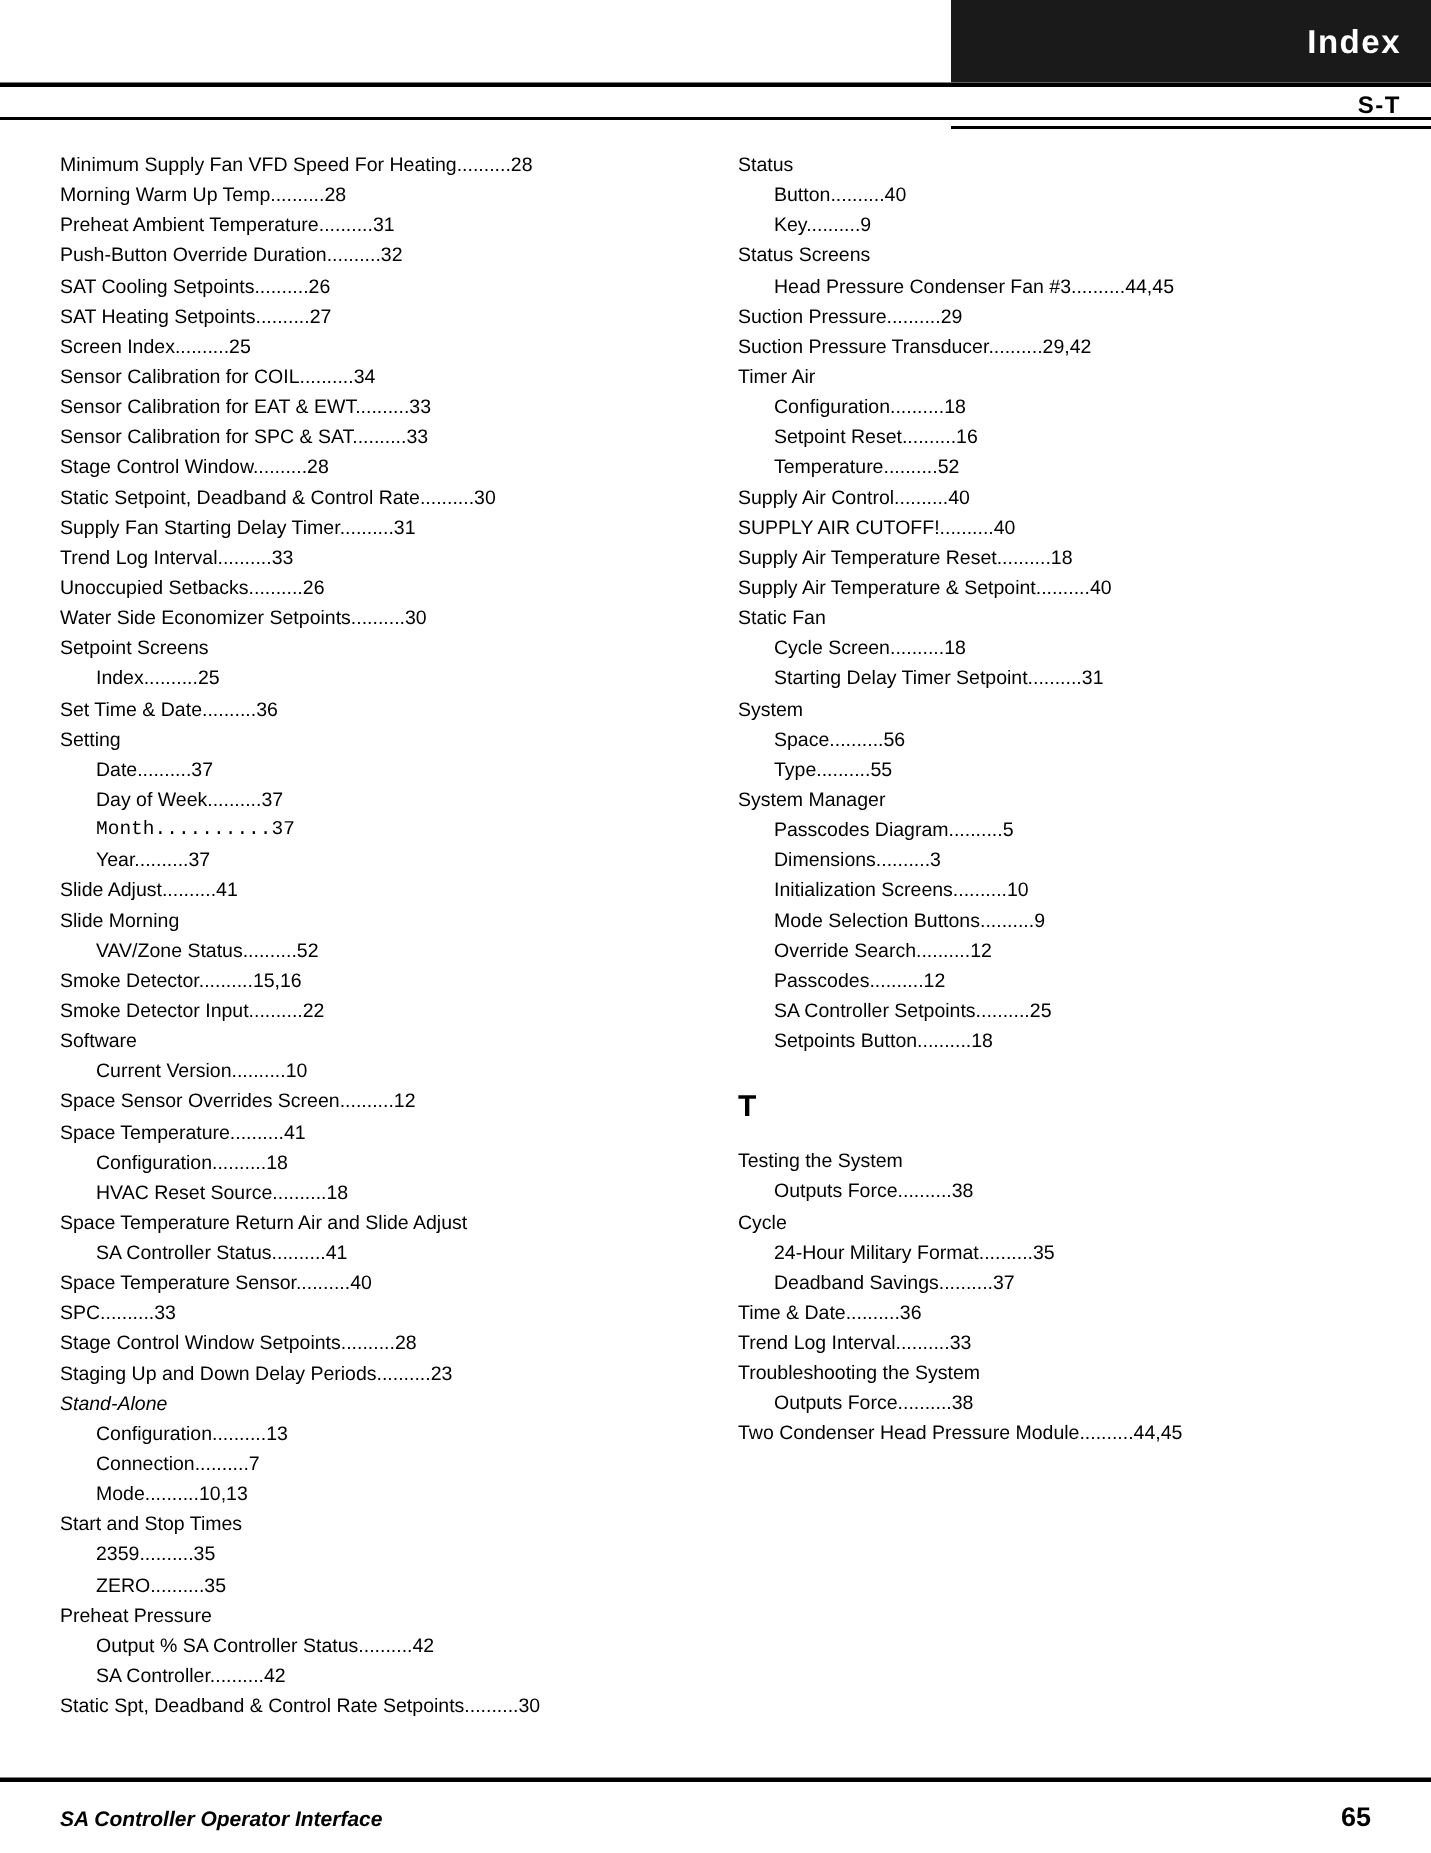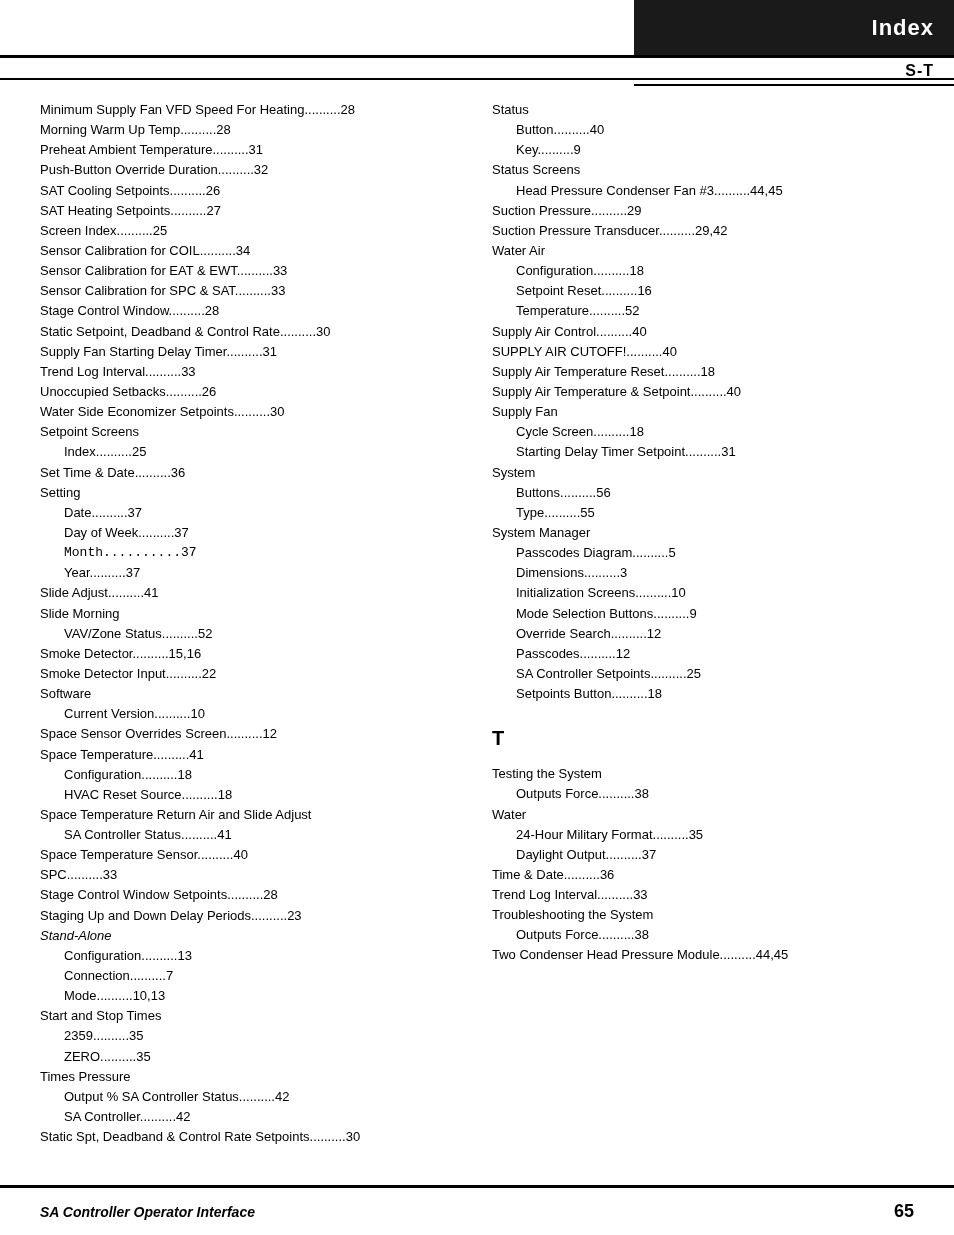--- a/index.html
+++ b/index.html
@@ -152,64 +152,64 @@
       <div class="entry" style="padding-left: 0px; line-height: 1.55; font-size: 13px;">SPC..........33</div>
       <div class="entry" style="padding-left: 0px; line-height: 1.55; font-size: 13px;">Stage Control Window Setpoints..........28</div>
       <div class="entry" style="padding-left: 0px; line-height: 1.55; font-size: 13px;">Staging Up and Down Delay Periods..........23</div>
       <div class="entry" style="padding-left: 0px; line-height: 1.55; font-size: 13px; font-style: italic;">Stand-Alone</div>
       <div class="entry" style="padding-left: 24px; line-height: 1.55; font-size: 13px;">Configuration..........13</div>
       <div class="entry" style="padding-left: 24px; line-height: 1.55; font-size: 13px;">Connection..........7</div>
       <div class="entry" style="padding-left: 24px; line-height: 1.55; font-size: 13px;">Mode..........10,13</div>
       <div class="entry" style="padding-left: 0px; line-height: 1.55; font-size: 13px;">Start and Stop Times</div>
       <div class="entry" style="padding-left: 24px; line-height: 1.55; font-size: 13px;">2359..........35</div>
       <div class="entry" style="padding-left: 24px; line-height: 1.55; font-size: 13px;">ZERO..........35</div>
-      <div class="entry" style="padding-left: 0px; line-height: 1.55; font-size: 13px;">Times Pressure</div>
+      <div class="entry" style="padding-left: 0px; line-height: 1.55; font-size: 13px;">Preheat Pressure</div>
       <div class="entry" style="padding-left: 24px; line-height: 1.55; font-size: 13px;">Output % SA Controller Status..........42</div>
       <div class="entry" style="padding-left: 24px; line-height: 1.55; font-size: 13px;">SA Controller..........42</div>
       <div class="entry" style="padding-left: 0px; line-height: 1.55; font-size: 13px;">Static Spt, Deadband &amp; Control Rate Setpoints..........30</div>
     </div>
   <div class="column-right" id="right-col">
       <div class="entry" style="padding-left: 0px; line-height: 1.55; font-size: 13px;">Status</div>
       <div class="entry" style="padding-left: 24px; line-height: 1.55; font-size: 13px;">Button..........40</div>
       <div class="entry" style="padding-left: 24px; line-height: 1.55; font-size: 13px;">Key..........9</div>
       <div class="entry" style="padding-left: 0px; line-height: 1.55; font-size: 13px;">Status Screens</div>
       <div class="entry" style="padding-left: 24px; line-height: 1.55; font-size: 13px;">Head Pressure Condenser Fan #3..........44,45</div>
       <div class="entry" style="padding-left: 0px; line-height: 1.55; font-size: 13px;">Suction Pressure..........29</div>
       <div class="entry" style="padding-left: 0px; line-height: 1.55; font-size: 13px;">Suction Pressure Transducer..........29,42</div>
-      <div class="entry" style="padding-left: 0px; line-height: 1.55; font-size: 13px;">Water Air</div>
+      <div class="entry" style="padding-left: 0px; line-height: 1.55; font-size: 13px;">Timer Air</div>
       <div class="entry" style="padding-left: 24px; line-height: 1.55; font-size: 13px;">Configuration..........18</div>
       <div class="entry" style="padding-left: 24px; line-height: 1.55; font-size: 13px;">Setpoint Reset..........16</div>
       <div class="entry" style="padding-left: 24px; line-height: 1.55; font-size: 13px;">Temperature..........52</div>
       <div class="entry" style="padding-left: 0px; line-height: 1.55; font-size: 13px;">Supply Air Control..........40</div>
       <div class="entry" style="padding-left: 0px; line-height: 1.55; font-size: 13px;">SUPPLY AIR CUTOFF!..........40</div>
       <div class="entry" style="padding-left: 0px; line-height: 1.55; font-size: 13px;">Supply Air Temperature Reset..........18</div>
       <div class="entry" style="padding-left: 0px; line-height: 1.55; font-size: 13px;">Supply Air Temperature &amp; Setpoint..........40</div>
-      <div class="entry" style="padding-left: 0px; line-height: 1.55; font-size: 13px;">Supply Fan</div>
+      <div class="entry" style="padding-left: 0px; line-height: 1.55; font-size: 13px;">Static Fan</div>
       <div class="entry" style="padding-left: 24px; line-height: 1.55; font-size: 13px;">Cycle Screen..........18</div>
       <div class="entry" style="padding-left: 24px; line-height: 1.55; font-size: 13px;">Starting Delay Timer Setpoint..........31</div>
       <div class="entry" style="padding-left: 0px; line-height: 1.55; font-size: 13px;">System</div>
-      <div class="entry" style="padding-left: 24px; line-height: 1.55; font-size: 13px;">Buttons..........56</div>
+      <div class="entry" style="padding-left: 24px; line-height: 1.55; font-size: 13px;">Space..........56</div>
       <div class="entry" style="padding-left: 24px; line-height: 1.55; font-size: 13px;">Type..........55</div>
       <div class="entry" style="padding-left: 0px; line-height: 1.55; font-size: 13px;">System Manager</div>
       <div class="entry" style="padding-left: 24px; line-height: 1.55; font-size: 13px;">Passcodes Diagram..........5</div>
       <div class="entry" style="padding-left: 24px; line-height: 1.55; font-size: 13px;">Dimensions..........3</div>
       <div class="entry" style="padding-left: 24px; line-height: 1.55; font-size: 13px;">Initialization Screens..........10</div>
       <div class="entry" style="padding-left: 24px; line-height: 1.55; font-size: 13px;">Mode Selection Buttons..........9</div>
       <div class="entry" style="padding-left: 24px; line-height: 1.55; font-size: 13px;">Override Search..........12</div>
       <div class="entry" style="padding-left: 24px; line-height: 1.55; font-size: 13px;">Passcodes..........12</div>
       <div class="entry" style="padding-left: 24px; line-height: 1.55; font-size: 13px;">SA Controller Setpoints..........25</div>
       <div class="entry" style="padding-left: 24px; line-height: 1.55; font-size: 13px;">Setpoints Button..........18</div>
       <div class="entry" style="padding-left: 0px; line-height: 0.5; font-size: 13px;">&nbsp;</div>
       <div class="entry" style="padding-left: 0px; line-height: 1.55; font-size: 20px; font-weight: bold; margin-top: 12px; margin-bottom: 4px;">T</div>
       <div class="entry" style="padding-left: 0px; line-height: 0.5; font-size: 13px;">&nbsp;</div>
       <div class="entry" style="padding-left: 0px; line-height: 1.55; font-size: 13px;">Testing the System</div>
       <div class="entry" style="padding-left: 24px; line-height: 1.55; font-size: 13px;">Outputs Force..........38</div>
-      <div class="entry" style="padding-left: 0px; line-height: 1.55; font-size: 13px;">Water</div>
+      <div class="entry" style="padding-left: 0px; line-height: 1.55; font-size: 13px;">Cycle</div>
       <div class="entry" style="padding-left: 24px; line-height: 1.55; font-size: 13px;">24-Hour Military Format..........35</div>
-      <div class="entry" style="padding-left: 24px; line-height: 1.55; font-size: 13px;">Daylight Output..........37</div>
+      <div class="entry" style="padding-left: 24px; line-height: 1.55; font-size: 13px;">Deadband Savings..........37</div>
       <div class="entry" style="padding-left: 0px; line-height: 1.55; font-size: 13px;">Time &amp; Date..........36</div>
       <div class="entry" style="padding-left: 0px; line-height: 1.55; font-size: 13px;">Trend Log Interval..........33</div>
       <div class="entry" style="padding-left: 0px; line-height: 1.55; font-size: 13px;">Troubleshooting the System</div>
       <div class="entry" style="padding-left: 24px; line-height: 1.55; font-size: 13px;">Outputs Force..........38</div>
       <div class="entry" style="padding-left: 0px; line-height: 1.55; font-size: 13px;">Two Condenser Head Pressure Module..........44,45</div>
     </div>
 </div>
 
 <div class="footer">
   <span class="footer-left">SA Controller Operator Interface</span>

